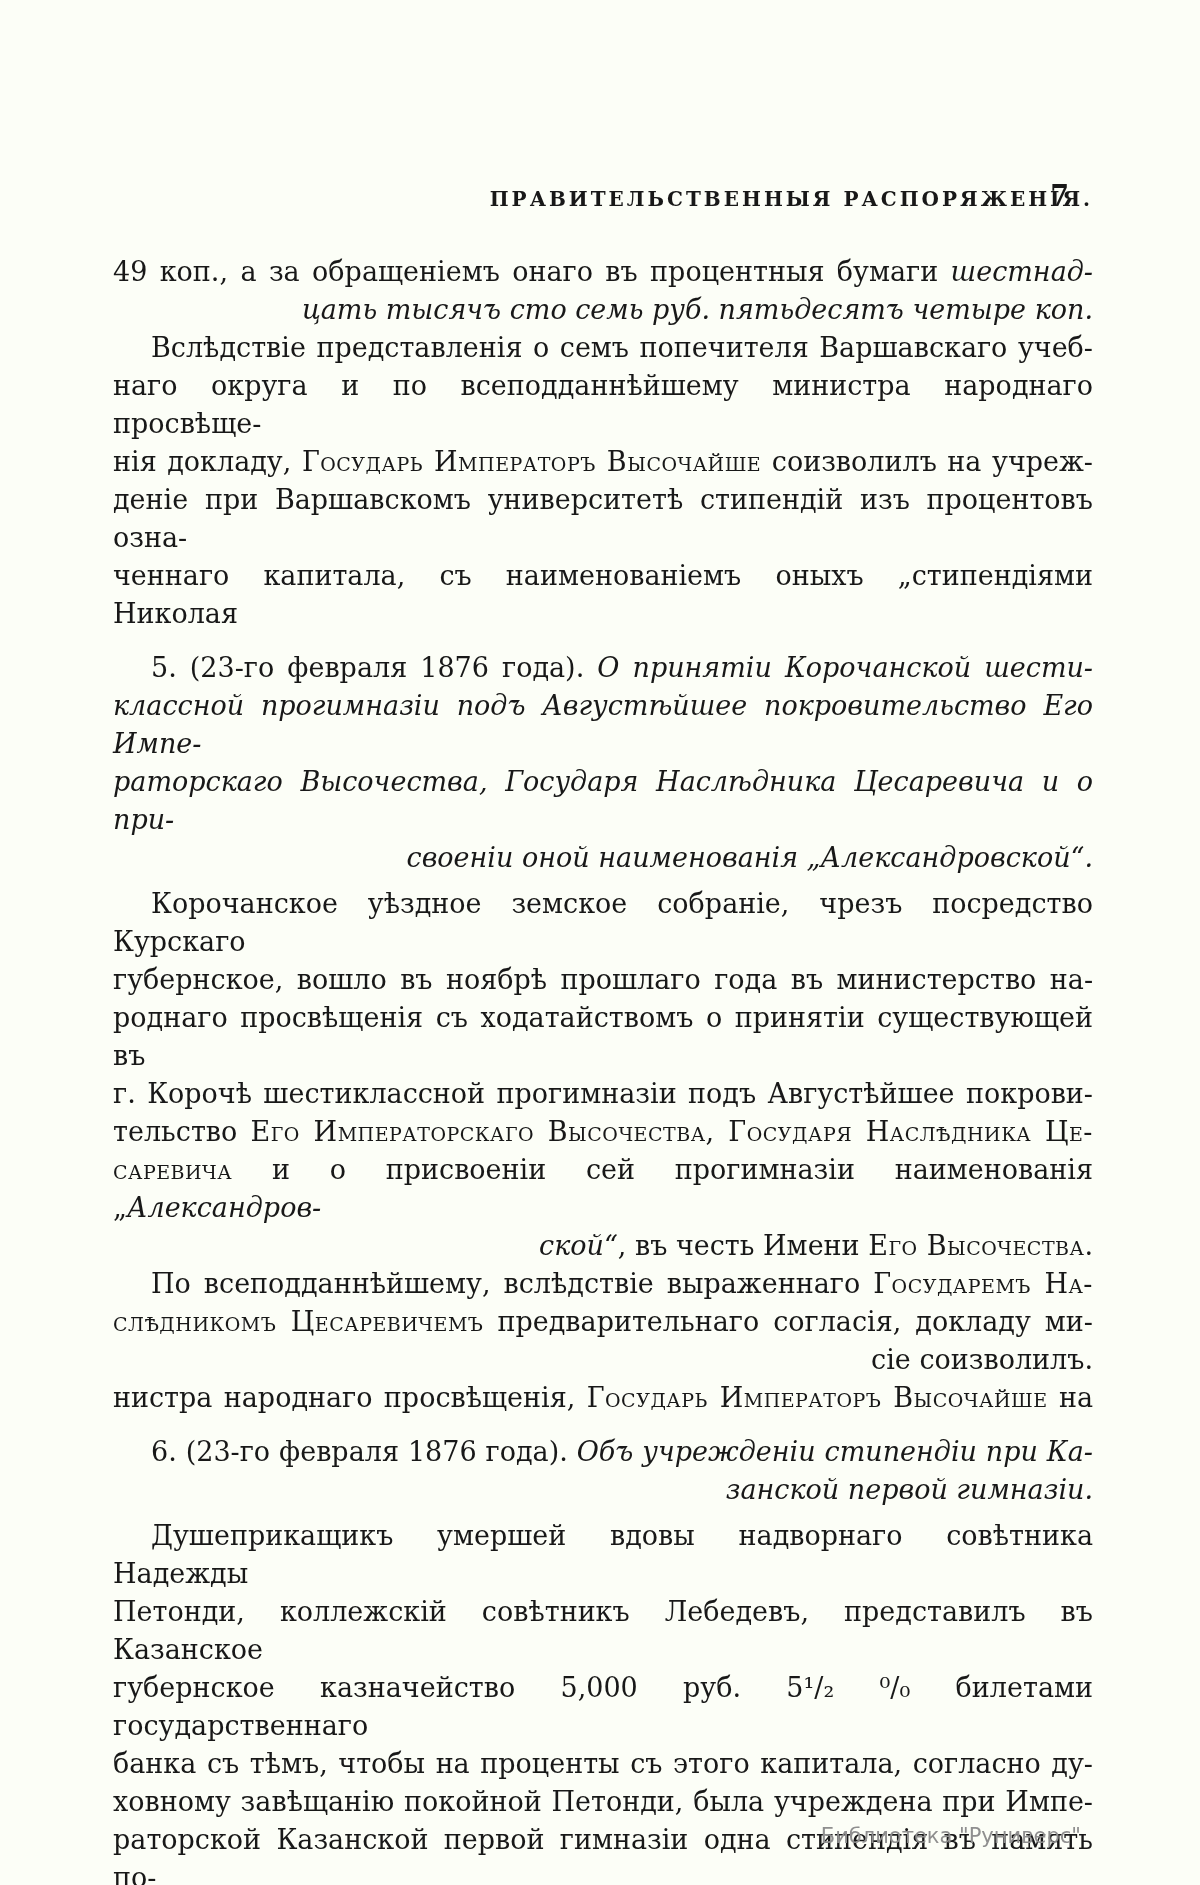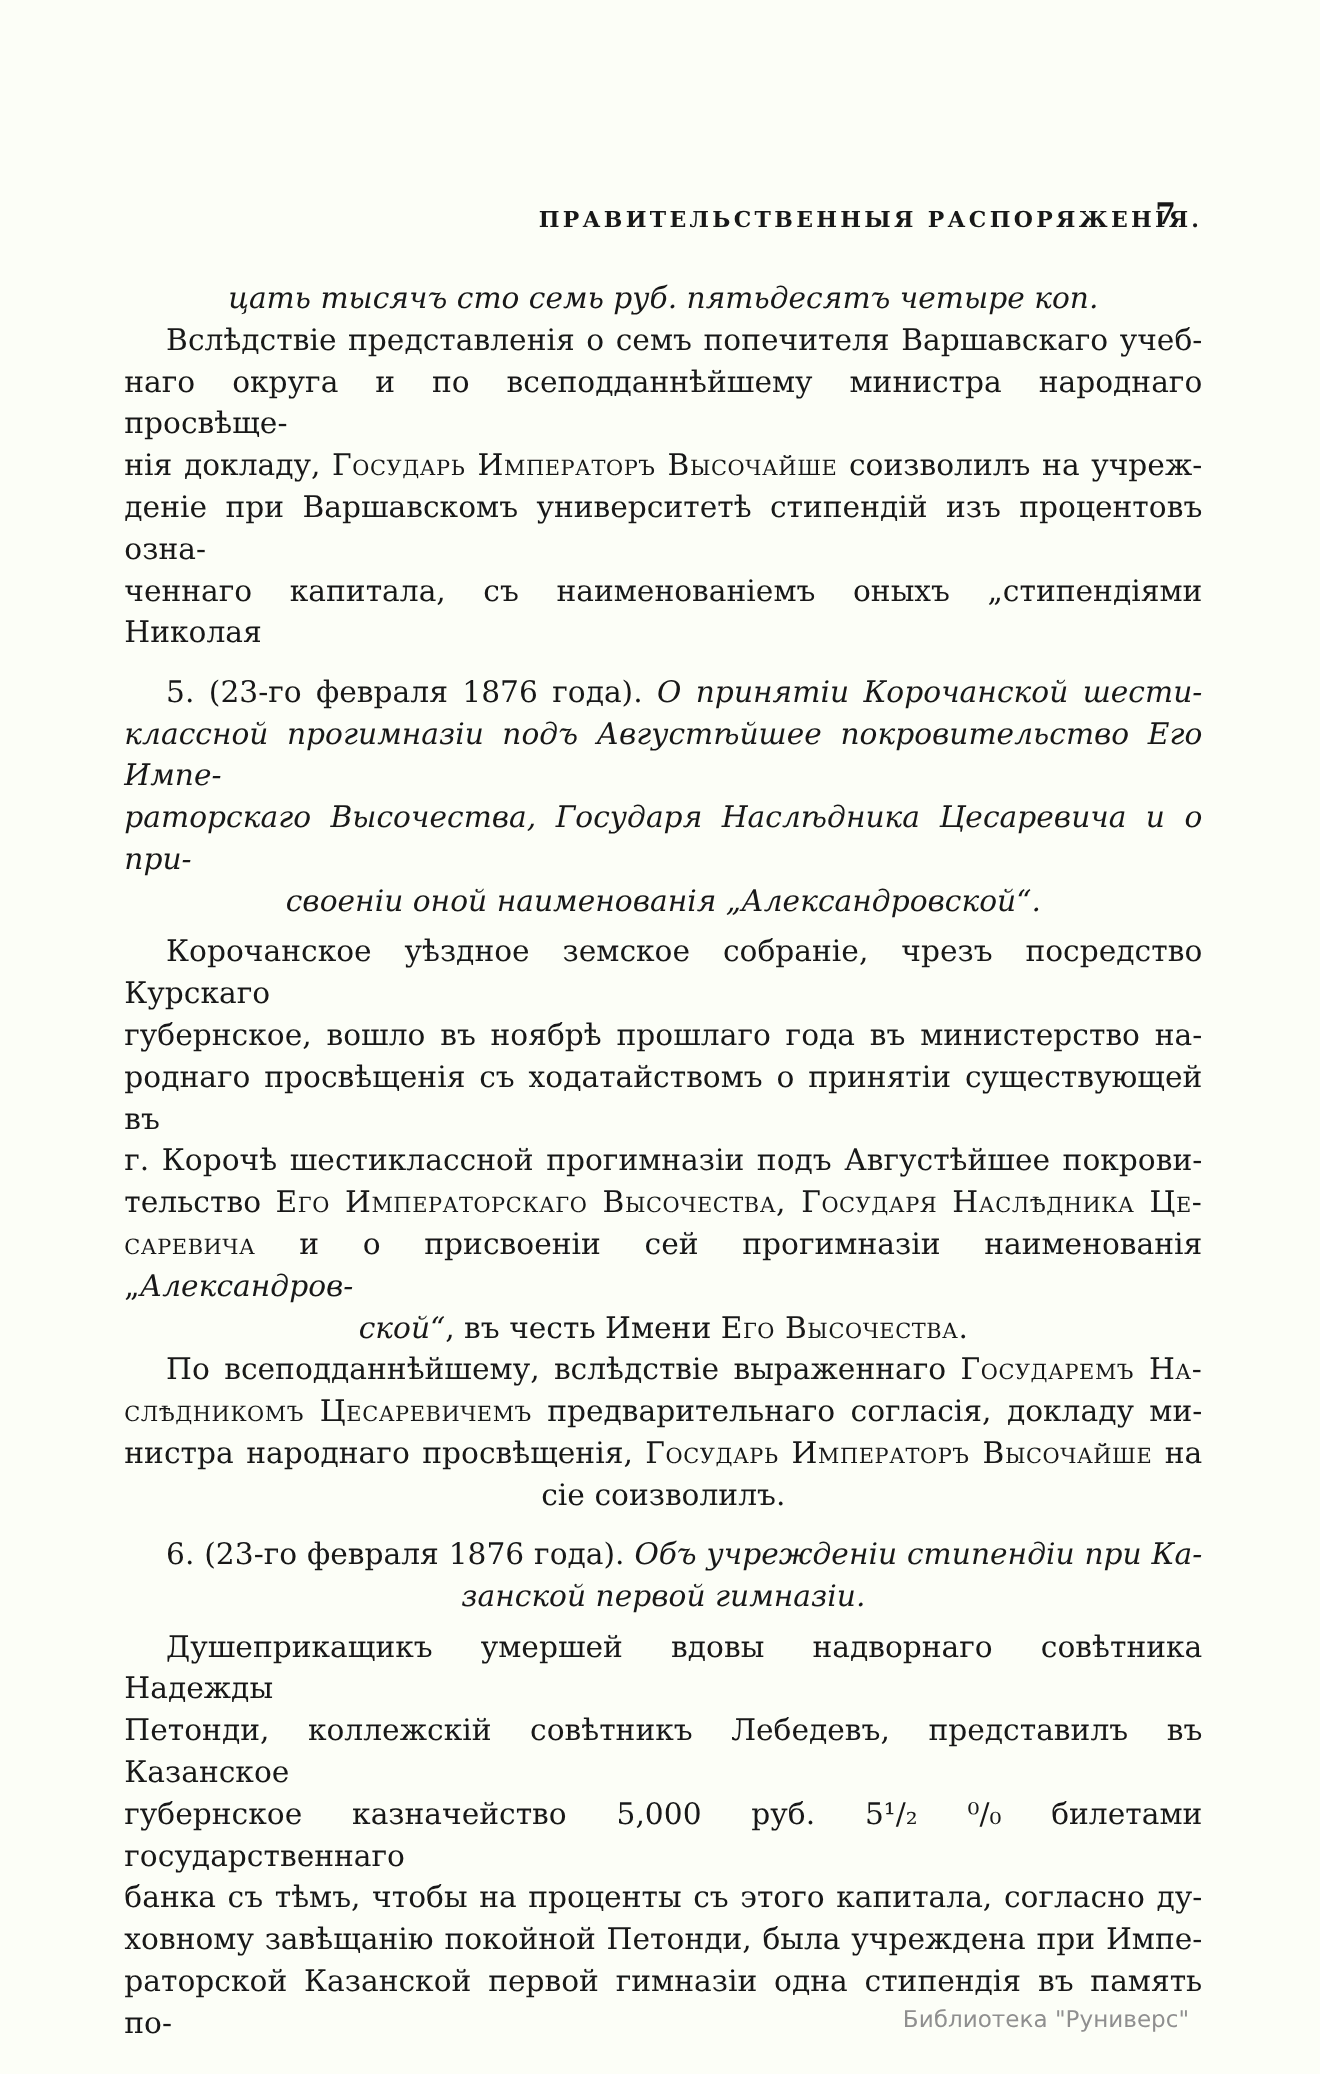--- a/index.html
+++ b/index.html
@@ -53,21 +53,21 @@
   .para.indent .line:first-child {
     text-indent: 38px;
   }
   .line {
     font-size: 27px;
     line-height: 38px;
     text-align: justify;
     text-align-last: justify;
   }
   .line.last {
-    text-align: center;
+    text-align: right;
     text-align-last: auto;
   }
   .seg { font-style: normal; }
   .seg.it { font-style: italic; }
   .seg.sc { font-variant: small-caps; letter-spacing: 0.5px; }
   .watermark {
     position: absolute;
     top: 1824px;
     right: 119px;
     font-family: "DejaVu Sans", sans-serif;
@@ -78,20 +78,21 @@
 </head>
 <body style="background: rgb(252, 254, 247); color: rgb(24, 24, 24);">
 
 <div class="page">
   <div class="running-head">
     <div class="running-title">ПРАВИТЕЛЬСТВЕННЫЯ РАСПОРЯЖЕНІЯ.</div>
     <div class="page-number">7</div>
   </div>
   <div class="content">
       <div class="para">
+        <div class="line"><span class="seg">49 коп., а за обращеніемъ онаго въ процентныя бумаги </span><span class="seg it">шестнад-</span></div>
         <div class="line last"><span class="seg it">цать тысячъ сто семь руб. пятьдесятъ четыре коп.</span></div>
       </div>
       <div class="para indent">
         <div class="line"><span class="seg">Вслѣдствіе представленія о семъ попечителя Варшавскаго учеб-</span></div>
         <div class="line"><span class="seg">наго округа и по всеподданнѣйшему министра народнаго просвѣще-</span></div>
         <div class="line"><span class="seg">нія докладу, </span><span class="seg sc">Государь Императоръ Высочайше</span><span class="seg"> соизволилъ на учреж-</span></div>
         <div class="line"><span class="seg">деніе при Варшавскомъ университетѣ стипендій изъ процентовъ озна-</span></div>
         <div class="line"><span class="seg">ченнаго капитала, съ наименованіемъ оныхъ „стипендіями Николая</span></div>
       </div>
       <div class="para section indent">
@@ -105,22 +106,22 @@
         <div class="line"><span class="seg">губернское, вошло въ ноябрѣ прошлаго года въ министерство на-</span></div>
         <div class="line"><span class="seg">роднаго просвѣщенія съ ходатайствомъ о принятіи существующей въ</span></div>
         <div class="line"><span class="seg">г. Корочѣ шестиклассной прогимназіи подъ Августѣйшее покрови-</span></div>
         <div class="line"><span class="seg">тельство </span><span class="seg sc">Его Императорскаго Высочества, Государя Наслѣдника Це-</span></div>
         <div class="line"><span class="seg sc">саревича</span><span class="seg"> и о присвоеніи сей прогимназіи наименованія „</span><span class="seg it">Александров-</span></div>
         <div class="line last"><span class="seg it">ской“</span><span class="seg">, въ честь Имени </span><span class="seg sc">Его Высочества</span><span class="seg">.</span></div>
       </div>
       <div class="para indent">
         <div class="line"><span class="seg">По всеподданнѣйшему, вслѣдствіе выраженнаго </span><span class="seg sc">Государемъ На-</span></div>
         <div class="line"><span class="seg sc">слѣдникомъ Цесаревичемъ</span><span class="seg"> предварительнаго согласія, докладу ми-</span></div>
+        <div class="line last"><span class="seg">сіе соизволилъ.</span></div>
         <div class="line"><span class="seg">нистра народнаго просвѣщенія, </span><span class="seg sc">Государь Императоръ Высочайше</span><span class="seg"> на</span></div>
-        <div class="line last"><span class="seg">сіе соизволилъ.</span></div>
       </div>
       <div class="para section indent">
         <div class="line"><span class="seg">6. (23-го февраля 1876 года). </span><span class="seg it">Объ учрежденіи стипендіи при Ка-</span></div>
         <div class="line last"><span class="seg it">занской первой гимназіи.</span></div>
       </div>
       <div class="para indent">
         <div class="line"><span class="seg">Душеприкащикъ умершей вдовы надворнаго совѣтника Надежды</span></div>
         <div class="line"><span class="seg">Петонди, коллежскій совѣтникъ Лебедевъ, представилъ въ Казанское</span></div>
         <div class="line"><span class="seg">губернское казначейство 5,000 руб. 5¹/₂ ⁰/₀ билетами государственнаго</span></div>
         <div class="line"><span class="seg">банка съ тѣмъ, чтобы на проценты съ этого капитала, согласно ду-</span></div>

